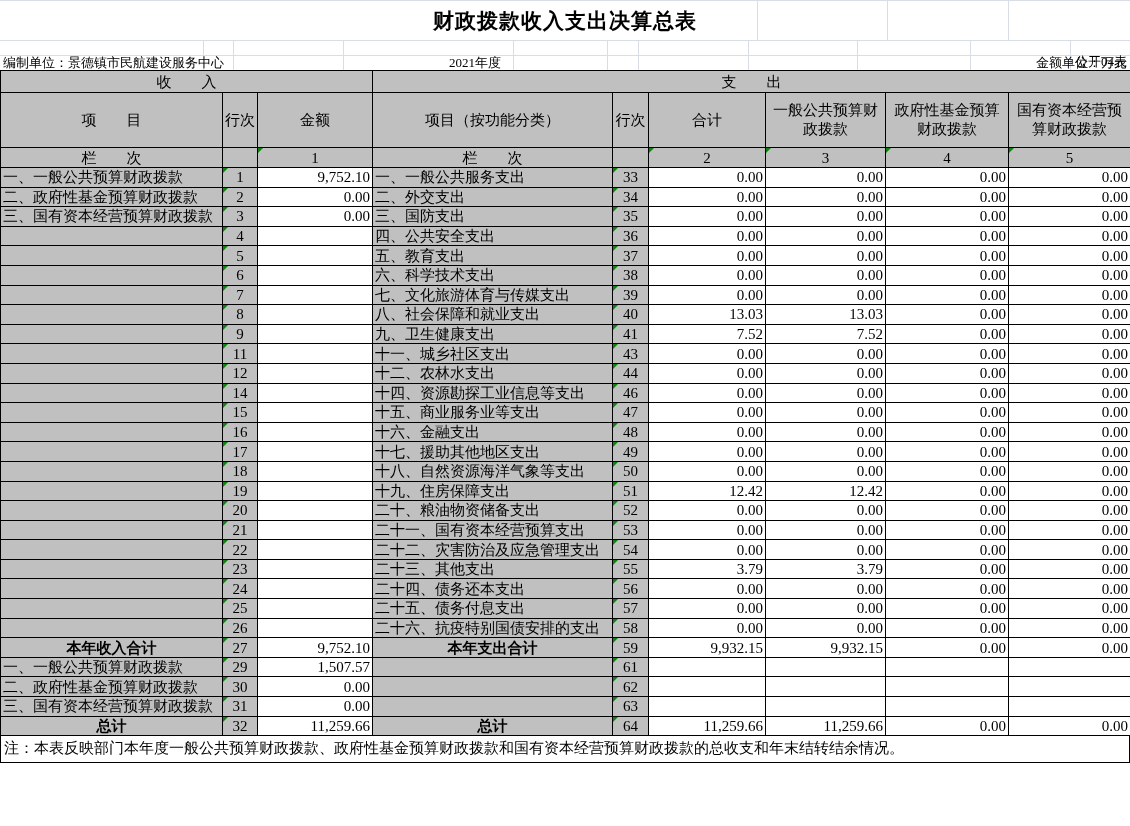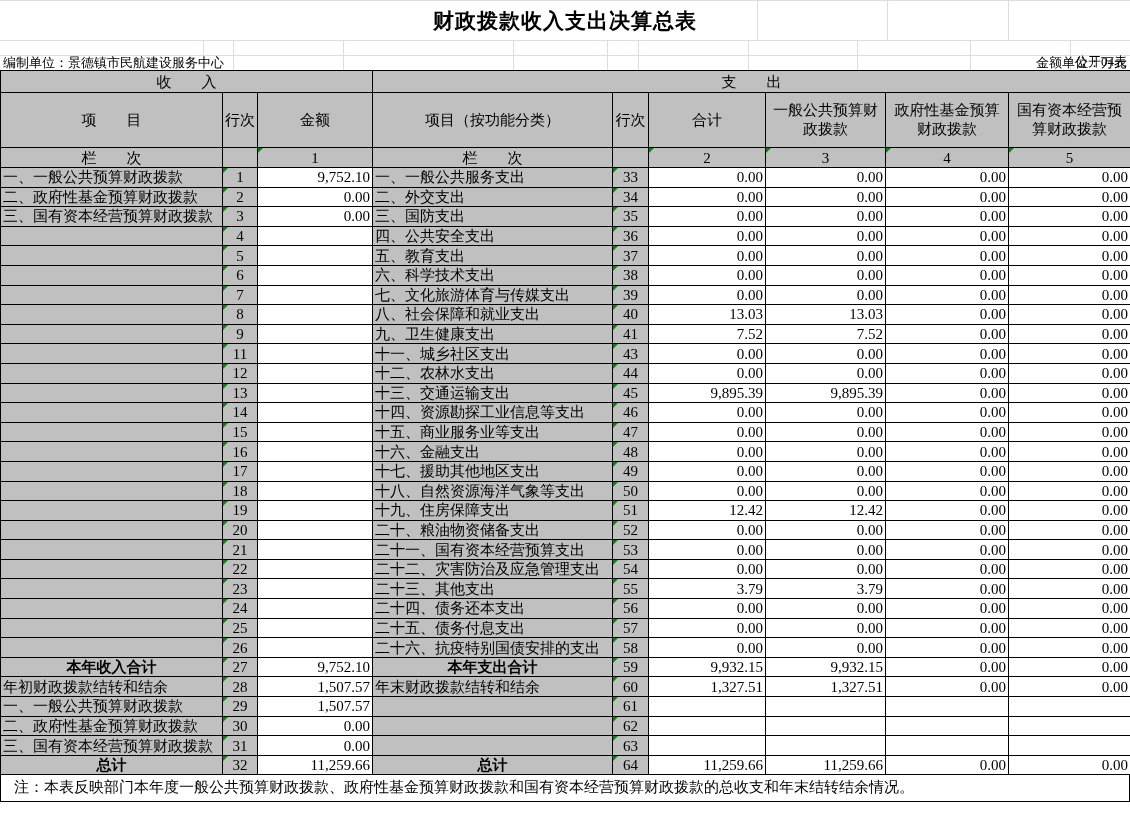--- a/index.html
+++ b/index.html
@@ -34,21 +34,21 @@
   tr.h2 td{height:55px;white-space:normal;line-height:19px;}
   tr.h3 td{height:20px;}
   tbody tr{height:19.6px;}
   .tri{position:relative;}
   .tri::after{
     content:"";position:absolute;left:0;top:0;width:0;height:0;
     border-top:5px solid #0c830c;border-right:5px solid transparent;
   }
   .note{
     box-sizing:border-box;height:27px;border-left:1px solid #000;border-right:1px solid #000;
-    border-bottom:1px solid #000;font-size:15px;line-height:25px;padding:0 13px;
+    border-bottom:1px solid #000;font-size:15px;line-height:25px;padding:0 3px;
     overflow:hidden;white-space:nowrap;
   }
 </style>
 </head>
 <body>
 
 <div class="title-band">
   <div class="hgl" style="top:0;"></div>
   <div class="vgl" style="left:757px;height:40px;"></div>
   <div class="vgl" style="left:887px;height:40px;"></div>
@@ -64,20 +64,21 @@
   <div class="vgl" style="left:343px;height:30px;"></div>
   <div class="vgl" style="left:513px;height:30px;"></div>
   <div class="vgl" style="left:607px;height:30px;"></div>
   <div class="vgl" style="left:638px;height:30px;"></div>
   <div class="vgl" style="left:748px;height:30px;"></div>
   <div class="vgl" style="left:857px;height:30px;"></div>
   <div class="vgl" style="left:970px;height:30px;"></div>
   <div class="vgl" style="left:1070px;height:30px;"></div>
   <span class="meta-right1">公开04表</span>
   <span class="meta-org">编制单位：景德镇市民航建设服务中心</span>
+  <span class="meta-year">2021年度</span>
   <span class="meta-unit">金额单位：万元</span>
 </div>
 
 <table class="main">
   <colgroup>
     <col style="width:222px">
       <col style="width:35px">
       <col style="width:115px">
     <col style="width:240px">
       <col style="width:36px">
@@ -231,31 +232,20 @@
     <td class="r"></td>
     <td class="gray">十二、农林水支出</td>
     <td class="gray c tri">44</td>
     <td class="r">0.00</td>
     <td class="r">0.00</td>
     <td class="r">0.00</td>
     <td class="r">0.00</td>
   </tr>
       <tr>
     <td class="gray"></td>
-    <td class="gray c tri">13</td>
-    <td class="r"></td>
-    <td class="gray">十三、交通运输支出</td>
-    <td class="gray c tri">45</td>
-    <td class="r">9,895.39</td>
-    <td class="r">9,895.39</td>
-    <td class="r">0.00</td>
-    <td class="r">0.00</td>
-  </tr>
-      <tr>
-    <td class="gray"></td>
     <td class="gray c tri">14</td>
     <td class="r"></td>
     <td class="gray">十四、资源勘探工业信息等支出</td>
     <td class="gray c tri">46</td>
     <td class="r">0.00</td>
     <td class="r">0.00</td>
     <td class="r">0.00</td>
     <td class="r">0.00</td>
   </tr>
       <tr>
@@ -395,31 +385,20 @@
     <td class="gray c tri">27</td>
     <td class="r">9,752.10</td>
     <td class="gray bc">本年支出合计</td>
     <td class="gray c tri">59</td>
     <td class="r">9,932.15</td>
     <td class="r">9,932.15</td>
     <td class="r">0.00</td>
     <td class="r">0.00</td>
   </tr>
       <tr>
-    <td class="gray">年初财政拨款结转和结余</td>
-    <td class="gray c tri">28</td>
-    <td class="r">1,507.57</td>
-    <td class="gray">年末财政拨款结转和结余</td>
-    <td class="gray c tri">60</td>
-    <td class="r">1,327.51</td>
-    <td class="r">1,327.51</td>
-    <td class="r">0.00</td>
-    <td class="r">0.00</td>
-  </tr>
-      <tr>
     <td class="gray">一、一般公共预算财政拨款</td>
     <td class="gray c tri">29</td>
     <td class="r">1,507.57</td>
     <td class="gray"></td>
     <td class="gray c tri">61</td>
     <td class="r"></td>
     <td class="r"></td>
     <td class="r"></td>
     <td class="r"></td>
   </tr>

